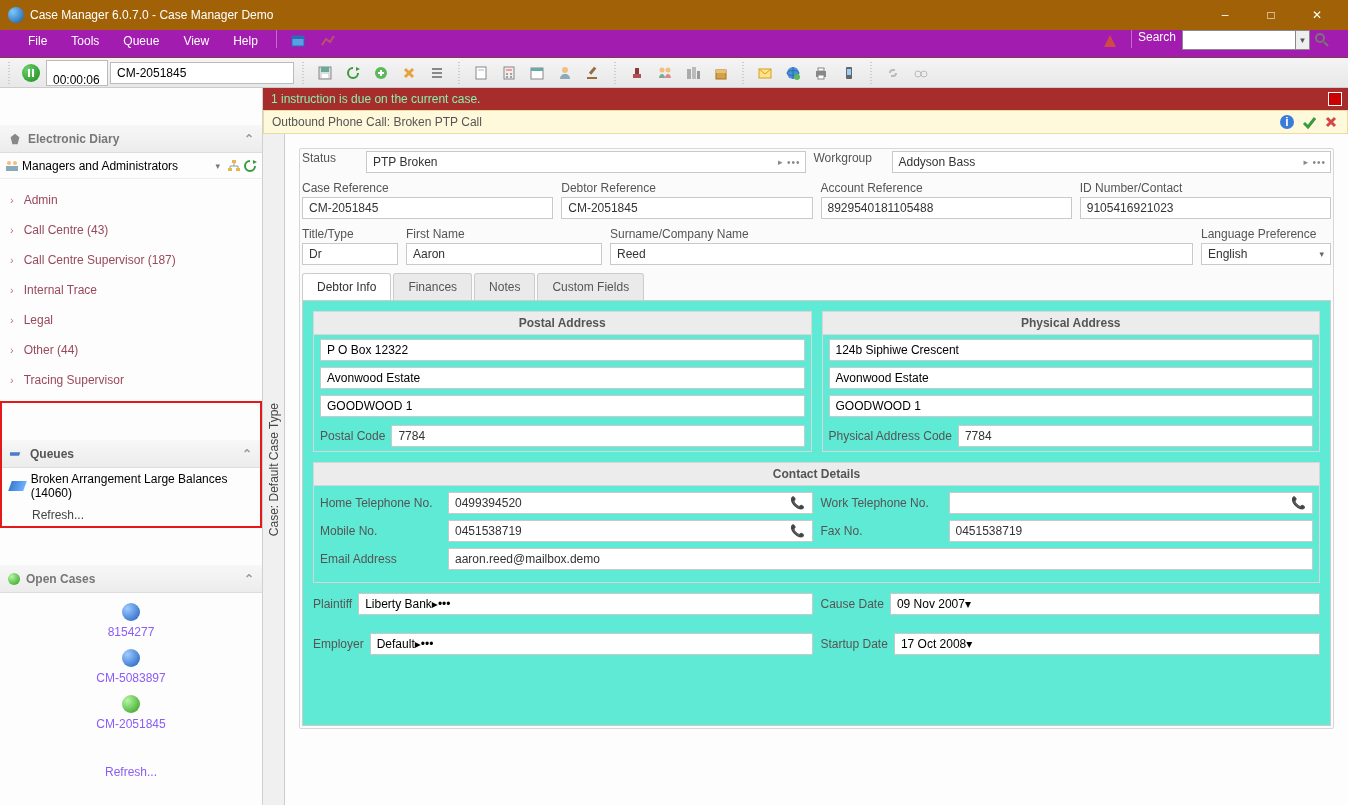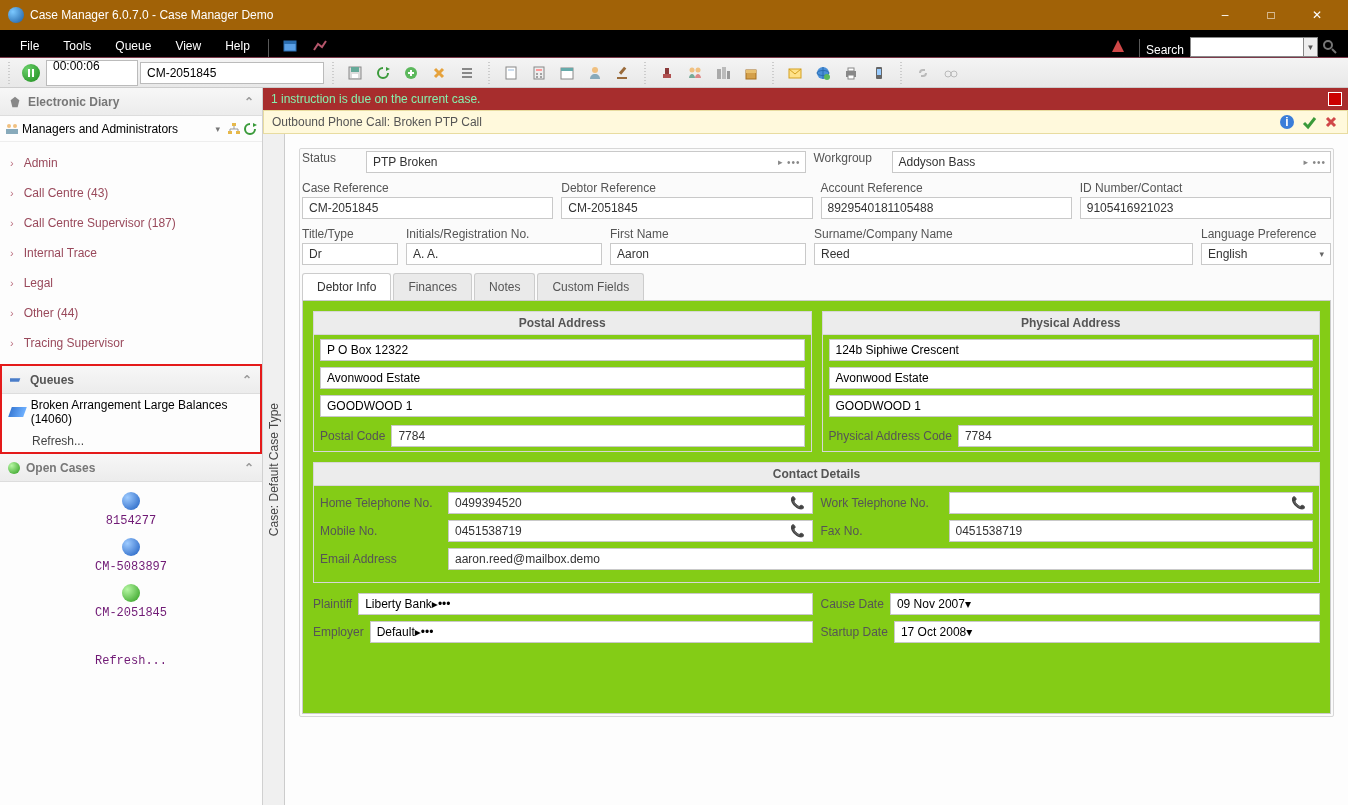--- a/index.html
+++ b/index.html
@@ -4,42 +4,42 @@
 <style>
 * { box-sizing: border-box; margin: 0; padding: 0; font-family: "Segoe UI", Tahoma, sans-serif; font-size: 12px; }
 html, body { width: 1348px; height: 805px; overflow: hidden; background: #fff; }
 
 .titlebar { height: 30px; background: #a16207; color: #fff; display: flex; align-items: center; padding: 0 8px; }
 .titlebar .app-icon { width: 16px; height: 16px; border-radius: 50%; background: radial-gradient(circle at 30% 30%, #7bc8ff, #1a5a9e); margin-right: 6px; }
 .titlebar .title { flex: 1; font-size: 12px; }
 .titlebar .winbtns { display: flex; }
 .titlebar .winbtn { width: 46px; height: 30px; display: flex; align-items: center; justify-content: center; color: #fff; }
 
-.menubar { height: 28px; background: #000000; color: #fff; display: flex; align-items: flex-end; padding: 0 8px; border-bottom: 1px solid #7d3a4a; }
+.menubar { height: 28px; background: #a21caf; color: #fff; display: flex; align-items: flex-start; padding: 0 16px; border-bottom: 1px solid #7d3a4a; }
 .menubar .menu-item { padding: 4px 12px; cursor: default; }
 .menubar .sep { width: 1px; height: 18px; background: rgba(255,255,255,0.35); margin: 0 6px; }
 .menubar .icon-btn { width: 22px; height: 22px; margin: 0 4px; display:flex; align-items:center; justify-content:center; }
 .menubar .spacer { flex: 1; }
 .menubar .search-label { margin-right: 6px; }
 .menubar .search-box { width: 114px; height: 20px; background: #fff; border: 1px solid #888; }
 .menubar .search-arrow { width: 14px; height: 20px; background: #eee; border:1px solid #888; border-left:none; display:flex; align-items:center; justify-content:center; color:#555; font-size:8px;}
 .menubar .mag { width: 20px; height: 20px; display:flex; align-items:center; justify-content:center; margin-left:2px;}
 
 .toolbar { height: 30px; background: linear-gradient(#f4f4f4,#e8e8e8); border-bottom: 1px solid #ccc; display: flex; align-items: center; padding: 0 4px; }
 .toolbar .seg { display:flex; align-items:center; gap:2px; padding:0 4px; }
 .toolbar .vsep { width:2px; height:22px; background: repeating-linear-gradient(#ccc 0 1px, transparent 1px 3px); margin:0 4px;}
 .toolbar .tbtn { width: 26px; height: 26px; display:flex; align-items:center; justify-content:center; border-radius:3px; }
-.toolbar .timer-box { width: 92px; height: 22px; border:1px solid #bbb; background:#fff; display:flex; align-items:flex-end; padding:12px 6px; }
+.toolbar .timer-box { width: 62px; height: 22px; border:1px solid #bbb; background:#fff; display:flex; align-items:flex-start; padding:12px 6px; }
 .toolbar .case-box { width: 184px; height: 22px; border:1px solid #bbb; background:#fff; display:flex; align-items:center; padding:0 6px; }
 .pause-icon { width:18px; height:18px; border-radius:50%; background: radial-gradient(circle at 30% 30%, #6bd06b, #1a8a1a); display:flex; align-items:center; justify-content:center; gap:2px;}
 .pause-icon span{ width:2px; height:8px; background:#fff;}
 
 .body-layout { display: flex; height: calc(805px - 30px - 28px - 30px); }
 .sidebar { width: 263px; border-right: 1px solid #d0d0d0; background: #fdfdfd; display:flex; flex-direction:column; }
-.panel-header { height: 28px; background: linear-gradient(#f7f7f7,#ececec); border-bottom:1px solid #ddd; display:flex; align-items:center; padding:10px 8px; color:#777; font-weight:600;}
+.panel-header { height: 28px; background: linear-gradient(#f7f7f7,#ececec); border-bottom:1px solid #ddd; display:flex; align-items:center; padding:10px 8px; color:#777; font-weight:600;margin-top:37px;}
 .panel-header .chev { margin-left:auto; color:#999;}
 .panel-header .hicon { width:14px; height:14px; margin-right:6px; }
 
 .role-row { height: 26px; display:flex; align-items:center; padding:0 4px; border-bottom:1px solid #eee;}
 .role-row .role-select { flex:1; display:flex; align-items:center; gap:4px; padding:0 2px;}
 .role-row .rchev { color:#777; font-size:9px; margin-right:6px; }
 .role-row .ri { width:16px; height:16px; display:flex; align-items:center; justify-content:center;}
 
 .tree { padding: 6px 0; }
 .tree .titem { display:flex; align-items:center; height: 30px; padding:0 10px; color:#99495b; cursor:default;}
@@ -48,21 +48,21 @@
 .queues-panel { border:2px solid #e41a1a; margin:0; }
 .queues-panel .panel-header { color:#555; }
 .queue-item { display:flex; align-items:center; padding:4px 8px; gap:6px; }
 .queue-item .qicon { width:16px; height:10px; background: linear-gradient(90deg,#3a7bd5,#6fb1ff); transform: skewX(-20deg); }
 .refresh { color:#444; }
 
 .open-cases .oc-body { display:flex; flex-direction:column; align-items:center; padding:10px 0; gap:4px;}
 .sphere { width:18px; height:18px; border-radius:50%; }
 .sphere.blue { background: radial-gradient(circle at 30% 30%, #9ecbff, #1a5bbf); }
 .sphere.green { background: radial-gradient(circle at 30% 30%, #b6f7a3, #2a9a1a); }
-.oc-label { color:#701a75; margin-bottom:6px;font-family:Liberation Mono, monospace;}
+.oc-label { color:#8b5cf6; margin-bottom:6px;}
 
 .main { flex:1; display:flex; }
 .vtab { width: 22px; background: #f0f0f0; border-right:1px solid #ccc; display:flex; align-items:center; justify-content:center;}
 .vtab span { writing-mode: vertical-rl; transform: rotate(180deg); color:#444; font-size:12px;}
 
 .content { flex:1; display:flex; flex-direction:column; }
 .alert-red { height: 22px; background: #a72d2d; color:#86efac; display:flex; align-items:center; padding:0 8px; position:relative;}
 .alert-red .flag { position:absolute; right:6px; width:14px; height:14px; background:#c00; border:1px solid #fff;}
 .alert-yellow { height: 24px; background: #fff9dc; border:1px solid #e8dca0; display:flex; align-items:center; padding:0 8px; color:#555;}
 .alert-yellow .right-icons { margin-left:auto; display:flex; gap:6px;}
@@ -76,21 +76,21 @@
 .inp { height:22px; border:1px solid #c9c9c9; background:#fff; padding:0 6px; display:flex; align-items:center; color:#333; position:relative;}
 .inp .arrow-r { position:absolute; right:22px; color:#888; font-size:9px;}
 .inp .dots { position:absolute; right:4px; color:#888; letter-spacing:1px; font-size:10px;}
 .inp .drop { position:absolute; right:6px; color:#666; font-size:9px;}
 .inp .phone { position:absolute; right:6px; font-size:12px;}
 
 .tabs { display:flex; border-bottom:1px solid #ccc; margin-top:2px;}
 .tab { padding:6px 14px; background:#eaeaea; border:1px solid #ccc; border-bottom:none; margin-right:2px; color:#555; border-radius:3px 3px 0 0; cursor:default;}
 .tab.active { background:#fff; font-weight:400; color:#333;}
 
-.debtor-body { border:1px solid #ccc; border-top:none; padding:10px; background:#84cc16;}
+.debtor-body { border:1px solid #ccc; border-top:none; padding:10px; background:#5eead4;}
 .addr-row { display:flex; gap:10px;}
 .addr-col { flex:1; border:1px solid #d7d7d7; }
 .addr-col .ah { background:#ececec; text-align:center; padding:4px 0; color:#555; font-weight:600; border-bottom:1px solid #d7d7d7;}
 .addr-col .al { padding:4px 6px;}
 .aline { height:22px; border:1px solid #c9c9c9; background:#fff; padding:0 6px; display:flex; align-items:center; margin-bottom:6px;}
 .aline:last-child{margin-bottom:0;}
 .pc-row{ display:flex; align-items:center; gap:6px; padding:4px 6px;}
 .pc-row .inp{ flex:1;}
 
 .contact { border:1px solid #d7d7d7; margin-top:10px;}
@@ -506,26 +506,20 @@
           </div>
 
           <div class="row">
             <div class="fld" style="width:96px">
                   <div class="lbl">Title/Type</div>
                   <div class="inp">
                     <span>Dr</span>
                   </div>
                 </div>
             <div class="fld" style="width:196px">
-                  <div class="lbl">Initials/Registration No.</div>
-                  <div class="inp">
-                    <span>A. A.</span>
-                  </div>
-                </div>
-            <div class="fld" style="width:196px">
                   <div class="lbl">First Name</div>
                   <div class="inp">
                     <span>Aaron</span>
                   </div>
                 </div>
             <div class="fld" style="flex:1">
                   <div class="lbl">Surname/Company Name</div>
                   <div class="inp">
                     <span>Reed</span>
                   </div>
@@ -635,21 +629,21 @@
                     </div>
                   </div>
               <div class="bfld" style="flex:1">
                     <span class="lbl2">Cause Date</span>
                     <div class="binp" style="flex:1">
                       <span>09 Nov 2007</span>
                       <span class="drop">▾</span>
                     </div>
                   </div>
             </div>
-            <div class="bottom-row" style="margin-top:6px">
+            <div class="bottom-row" style="margin-top:18px">
               <div class="bfld" style="flex:1">
                     <span class="lbl2">Employer</span>
                     <div class="binp" style="flex:1">
                       <span>Default</span>
                       <span class="arrow-r">▸</span>
                       <span class="dots">•••</span>
                     </div>
                   </div>
               <div class="bfld" style="flex:1">
                     <span class="lbl2">Startup Date</span>

